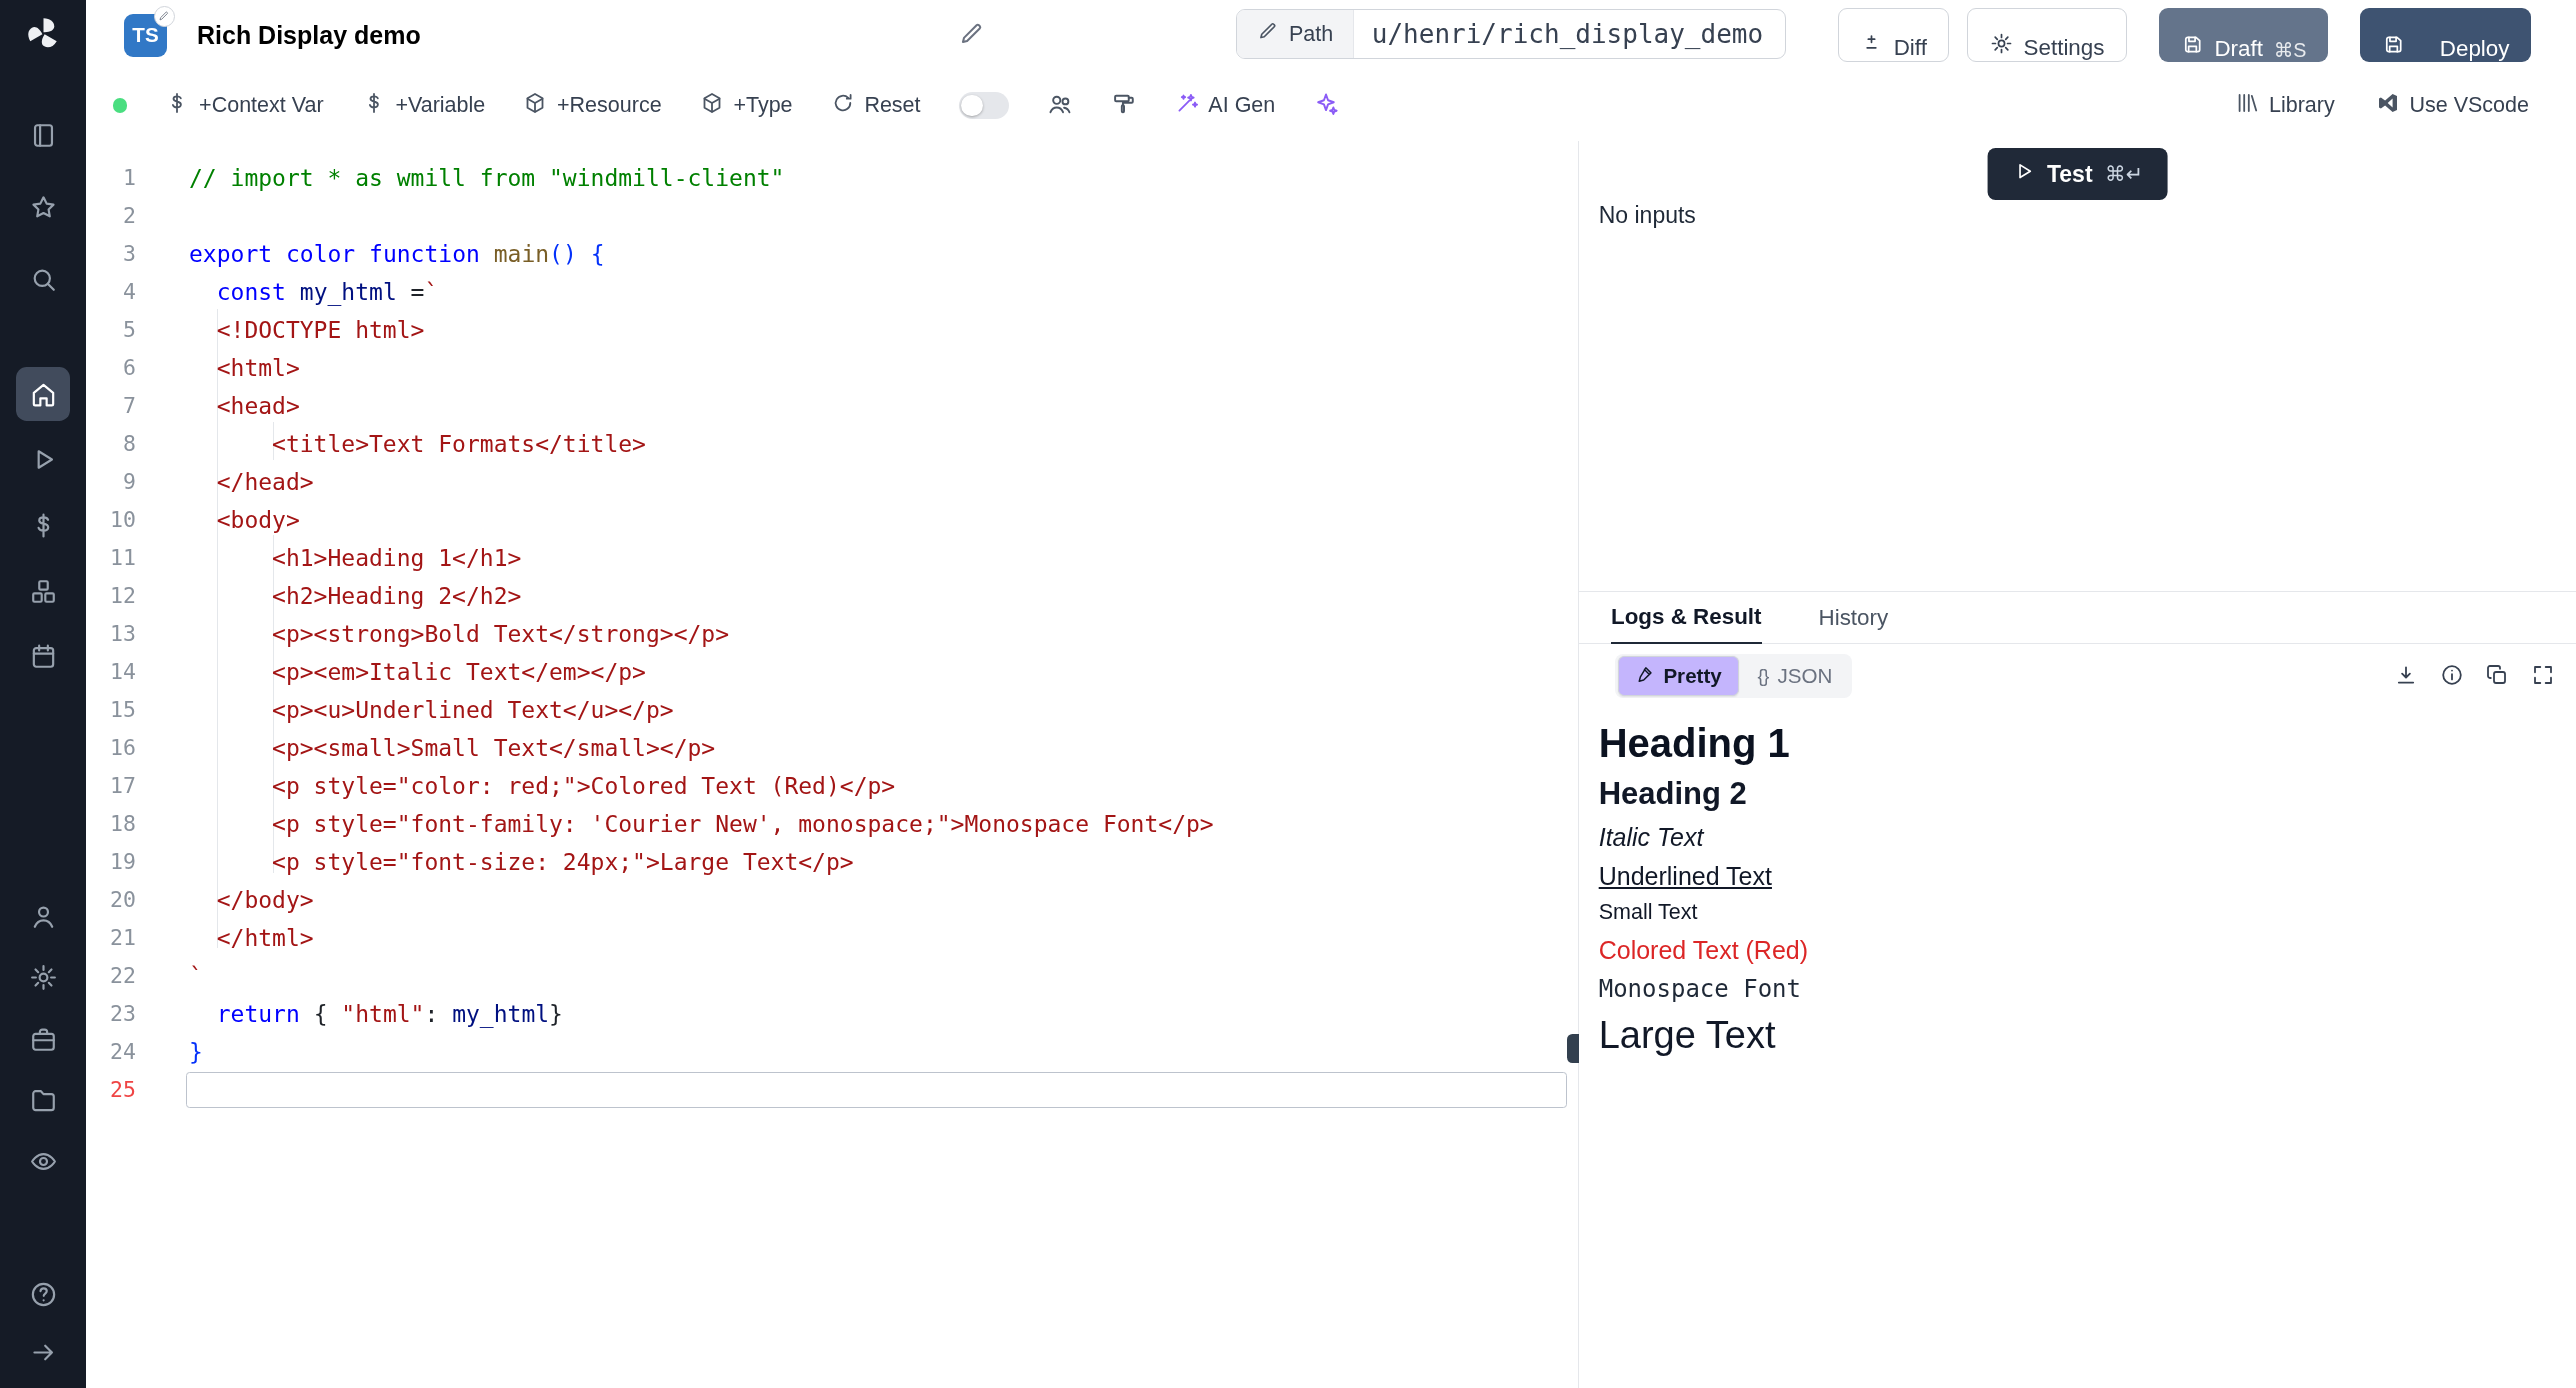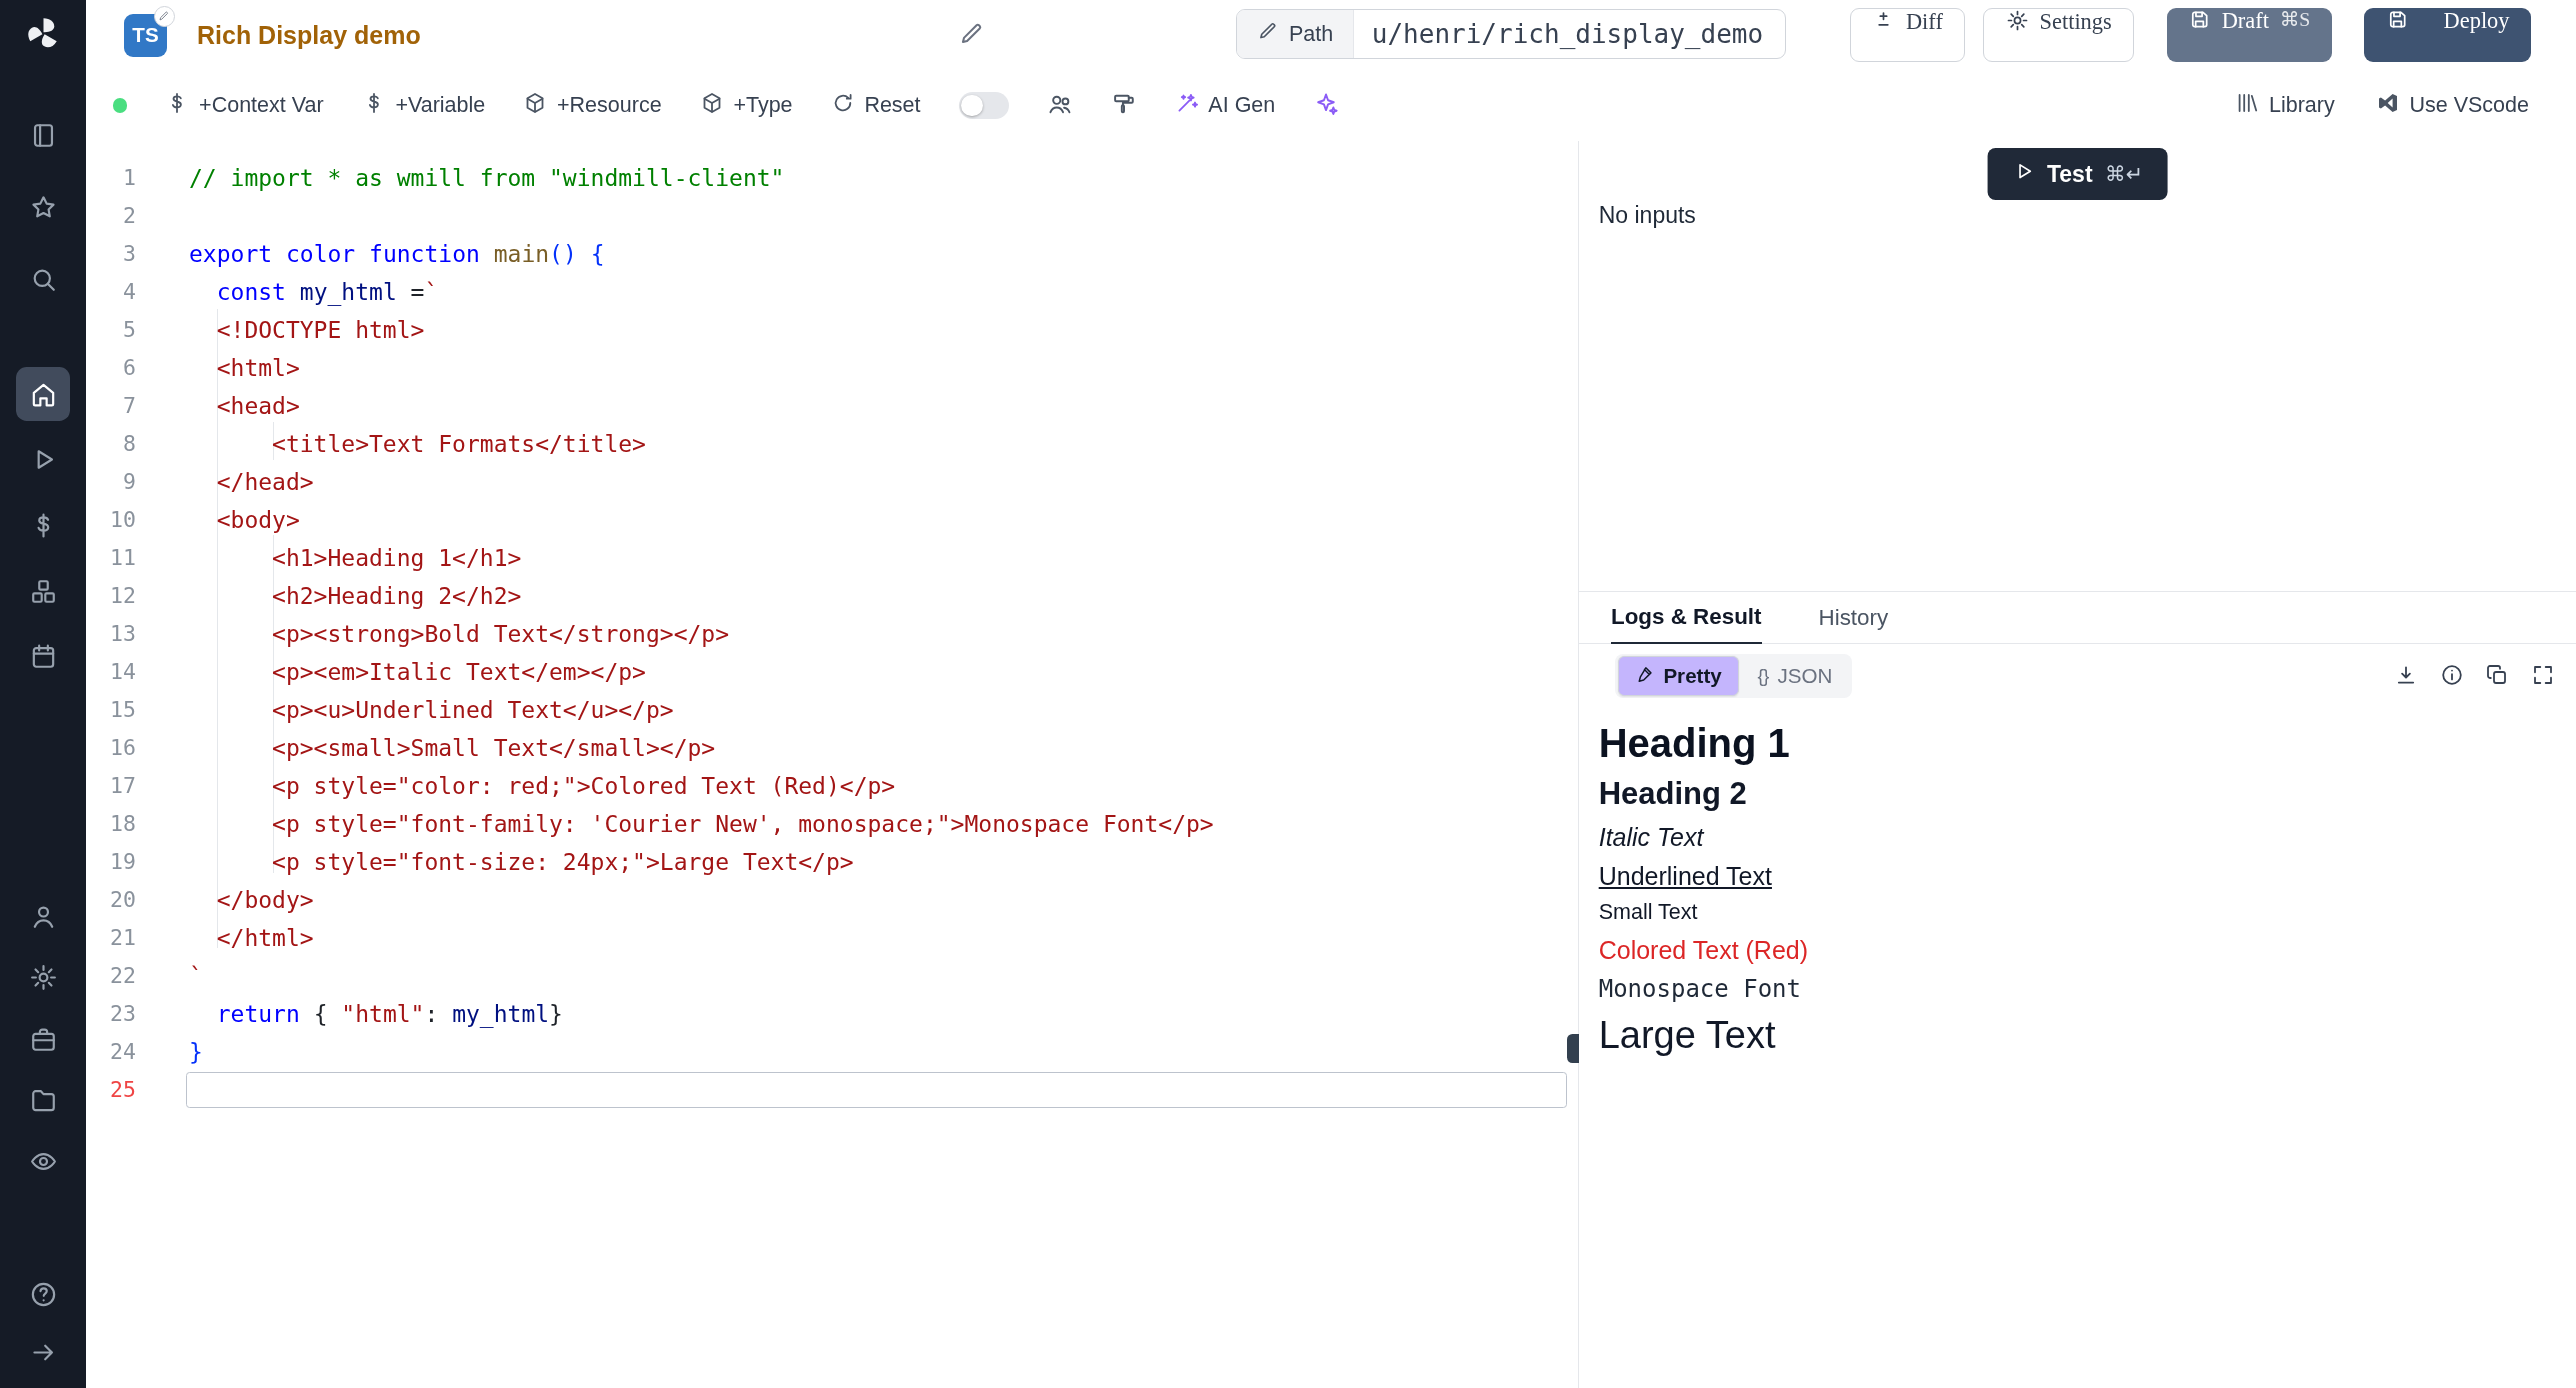--- a/index.html
+++ b/index.html
@@ -45,42 +45,42 @@
     background: var(--ts-blue, #3178c6); color:#fff;
     font-weight:700; font-size:20.6px;
     display:flex; align-items:center; justify-content:center; flex:none;
   }
   .badge-dot {
     position:absolute; right:-8px; top:-8px; width:21.5px; height:21.5px; border-radius:50%;
     background:#fff; border:0.9px solid #d1d5db; color:#6b7280;
     display:flex; align-items:center; justify-content:center;
   }
   .badge-dot svg { width:11.6px; height:11.6px; }
-  .doc-title { margin-left:30px; font-size:25px; font-weight:700; color:#a16207; white-space:nowrap; }
+  .doc-title { margin-left:30px; font-size:25px; font-weight:700; color:#000000; white-space:nowrap; }
   .edit-summary { position:absolute; left:872px; top:19.7px; background:none; border:none; color:#6b7280; padding:0; cursor:pointer; }
   .edit-summary svg { width:27px; height:27px; }
   .path-pill {
     position:absolute; left:1150px; top:9px; height:50px;
     display:flex; align-items:stretch; border:0.9px solid #d1d5db; border-radius:9px;
     overflow:hidden; background:#fff; cursor:text;
   }
   .path-label {
     display:flex; align-items:center; gap:10.7px; padding:0 19.7px;
     background:#f3f4f6; border-right:0.9px solid #e5e7eb;
     color:#374151; font-size:21.5px; font-weight:500;
   }
   .path-label svg { width:21.5px; height:21.5px; color:#4b5563; }
   .path-value {
     display:flex; align-items:center; padding:0 21.5px 0 18px; min-width:331px;
     font-family:"DejaVu Sans Mono", monospace; font-size:26px; color:#374151;
   }
   .topbar-actions { position:absolute; right:45px; top:8px; display:flex; align-items:center; gap:18px; }
-  .btn { display:flex; align-items:flex-start; gap:10.7px; height:54px; padding:0 21.5px;
+  .btn { display:flex; align-items:flex-end; gap:10.7px; height:54px; padding:0 21.5px;
     border-radius:9px; font-size:22.4px; font-weight:500; cursor:pointer;
-    font-family:Liberation Serif, serif; }
+    font-family:Liberation Sans, sans-serif; }
   .btn svg { width:23px; height:23px; }
   .btn-outline { background:#fff; border:0.9px solid #d1d5db; color:#374151; }
   .btn-draft { background:var(--draft-bg, #64748b); border:none; color:#fff; margin-left:14.3px; }
   .btn-deploy { background:var(--deploy-bg, #3e5371); border:none; color:#fff; margin-left:14.3px;gap:35px; }
   .kbd { font-size:19.7px; opacity:.85; font-weight:400; }
 
   
   .toolbar {
     position:absolute; left:86px; top:70px; right:0; height:72px;
     border-bottom:0.9px solid #e5e7eb; background:#fff;

